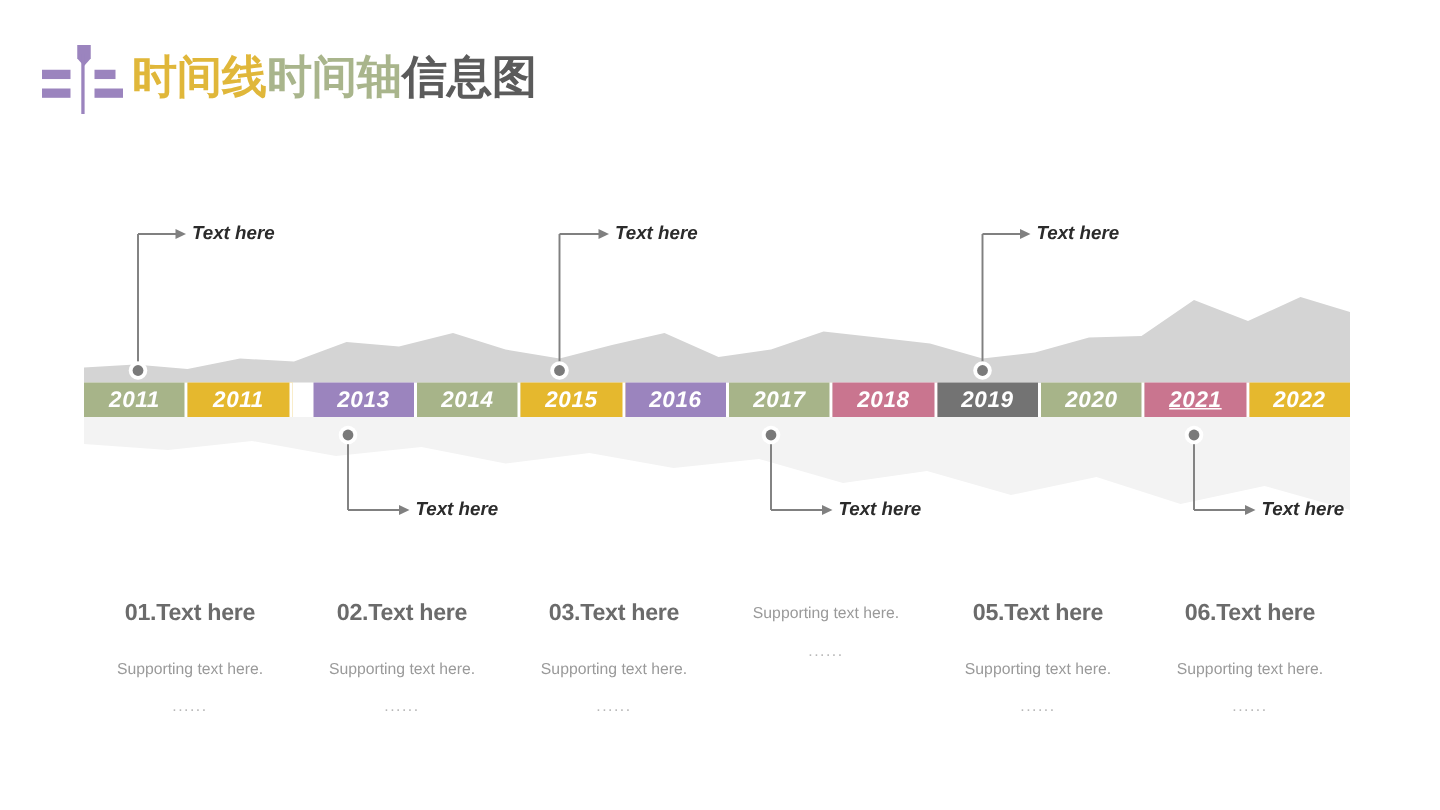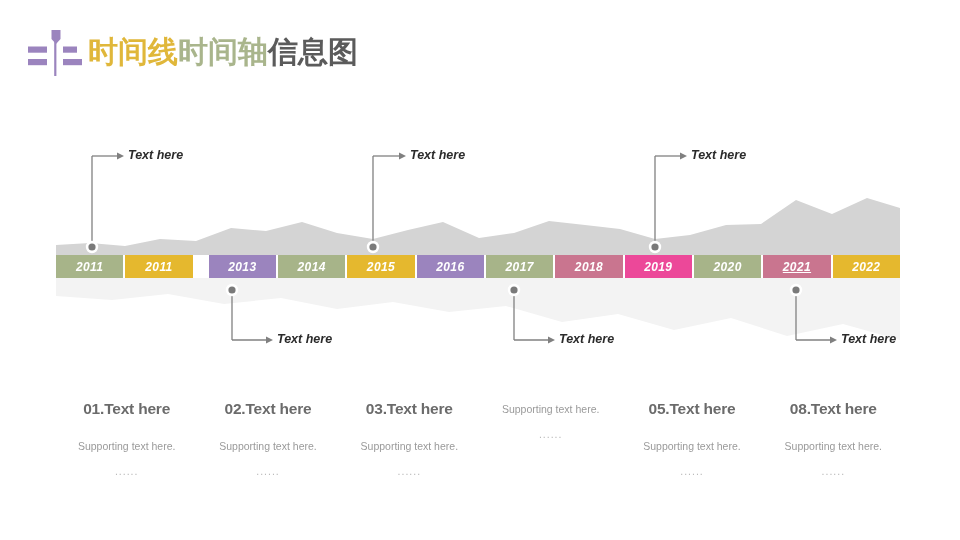--- a/index.html
+++ b/index.html
@@ -30,21 +30,21 @@
 
   
   #timeline-bar {
     position:absolute; left:56px; top:255px;
     width:844px; height:23px;
     display:flex; flex-direction:row;
   }
   .seg {
     flex:1 1 0; height:23px;
     display:flex; align-items:center; justify-content:center;
-    color:#ffffff; font-size:12px; font-style:italic; font-weight:bold;
+    color:#ffffff; font-size:15px; font-style:italic; font-weight:bold;
     border-right:2px solid #ffffff;
     letter-spacing:0.4px;
   }
   .seg:last-child { border-right:none; }
 
   
   .callout-label {
     position:absolute;
     font-size:12.5px; font-style:italic; font-weight:bold;
     color:#2b2b2b; white-space:nowrap;
@@ -150,21 +150,21 @@
       </div>
       <div class="seg" style="background: rgb(155, 132, 190);">
         <span>2016</span>
       </div>
       <div class="seg" style="background: rgb(167, 180, 137);">
         <span>2017</span>
       </div>
       <div class="seg" style="background: rgb(201, 117, 143);">
         <span>2018</span>
       </div>
-      <div class="seg" style="background: #ec4899;">
+      <div class="seg" style="background: #737373;">
         <span>2019</span>
       </div>
       <div class="seg" style="background: rgb(167, 180, 137);">
         <span>2020</span>
       </div>
       <div class="seg" style="background: rgb(201, 117, 143); text-decoration: underline;">
         <span>2021</span>
       </div>
       <div class="seg" style="background: rgb(229, 184, 46);">
         <span>2022</span>
@@ -199,19 +199,19 @@
       <div class="col">
         <div class="col-sub">Supporting text here.</div>
         <div class="col-dots">......</div>
       </div>
       <div class="col">
         <div class="col-title">05.Text here</div>
         <div class="col-sub">Supporting text here.</div>
         <div class="col-dots">......</div>
       </div>
       <div class="col">
-        <div class="col-title">08.Text here</div>
+        <div class="col-title">06.Text here</div>
         <div class="col-sub">Supporting text here.</div>
         <div class="col-dots">......</div>
       </div>
     </div>
 
 </div>
 
 </body></html>

